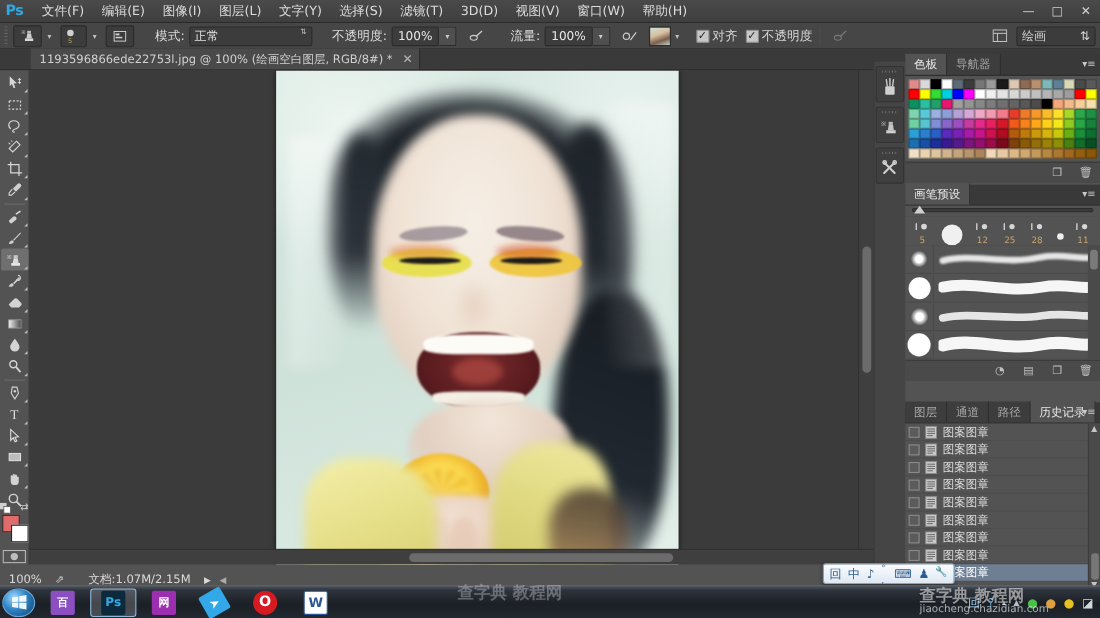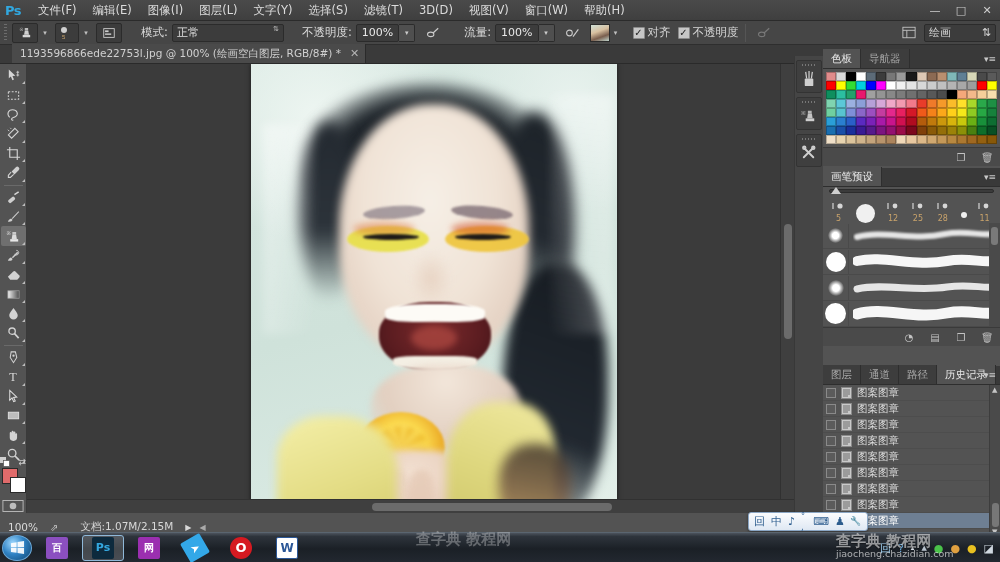--- a/index.html
+++ b/index.html
@@ -98,21 +98,21 @@
 
   
   .tabbar {
     position: absolute; left: 0; top: 45px; width: 1000px; height: 19px;
     background: #3a3a3a; border-bottom: 1px solid #2a2a2a; display: flex;
     align-items: flex-end;
   }
   .doc-tab {
     height: 19px; background: #4a4a4a; border-right: 1px solid #2a2a2a;
     display: flex; align-items: center; padding: 0 6px 0 8px;
-    font-size: 10.5px; color: #d0d0d0; margin-left: 12px; white-space: nowrap;
+    font-size: 10.5px; color: #d0d0d0; margin-left: 28px; white-space: nowrap;
   }
   .doc-tab .x { margin-left: 9px; font-size: 11px; color: #b5b5b5; }
 
   
   .toolbar {
     position: absolute; left: 0; top: 64px; width: 27px; height: 449px;
     background: #535353; border-right: 1px solid #3a3a3a;
     display: flex; flex-direction: column; align-items: center; padding-top: 2px;
   }
   .tool {

